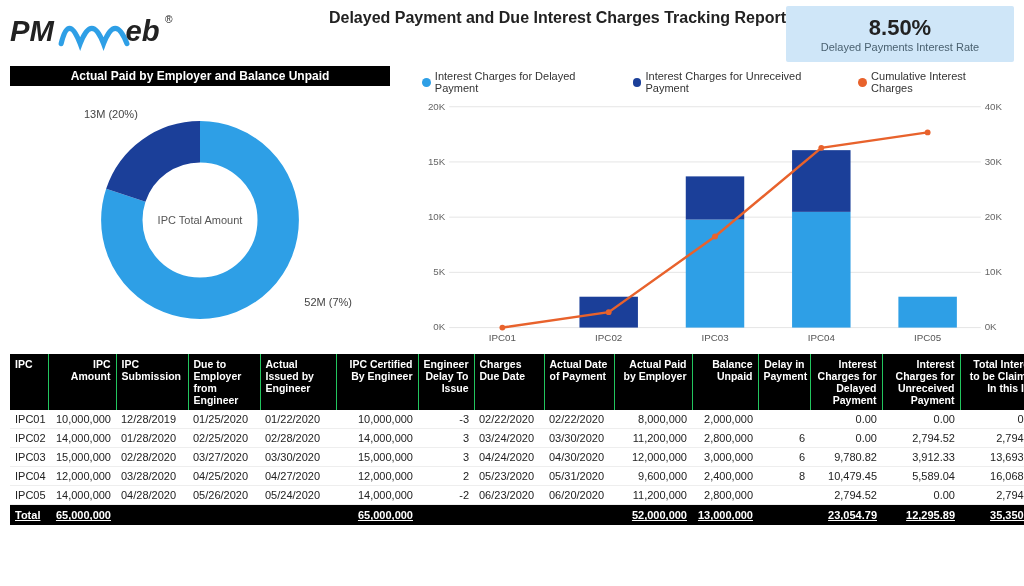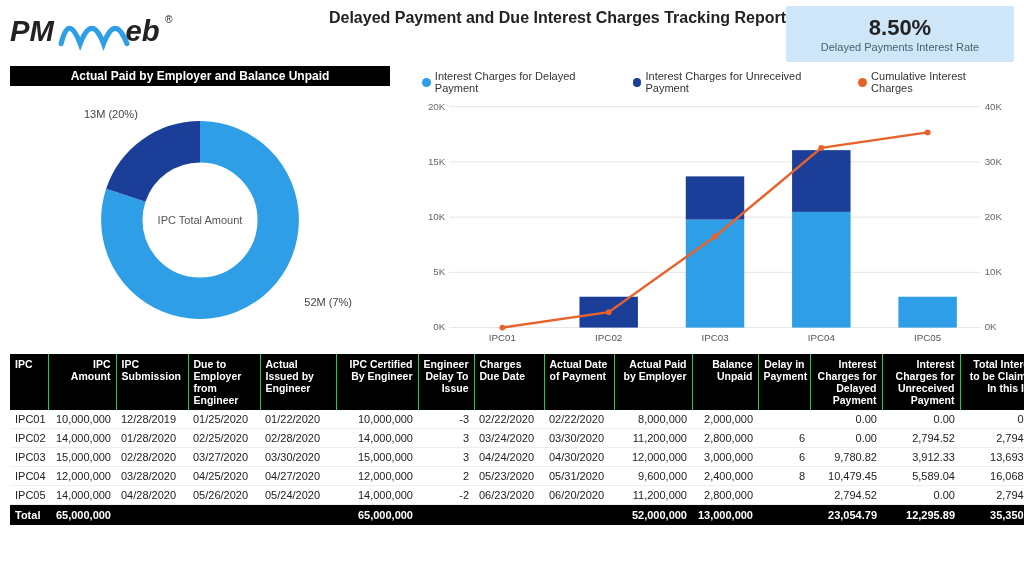--- a/index.html
+++ b/index.html
@@ -59,20 +59,21 @@
     border-right: 1px solid #22c55e;
   }
   tbody td {
     font-size: 11px; padding: 3px 5px;
     border-bottom: 1px solid #eee;
   }
   tbody td.r, thead th.r { text-align: right; }
   tfoot td {
     background:#000; color:#fff; font-weight:600; font-size:11px;
     padding: 4px 5px;
+    text-decoration: underline;
   }
   tfoot td.r { text-align: right; }
 </style>
 </head>
 <body>
 
 <div class="page">
 
   <div class="top">
     <div class="logo">

